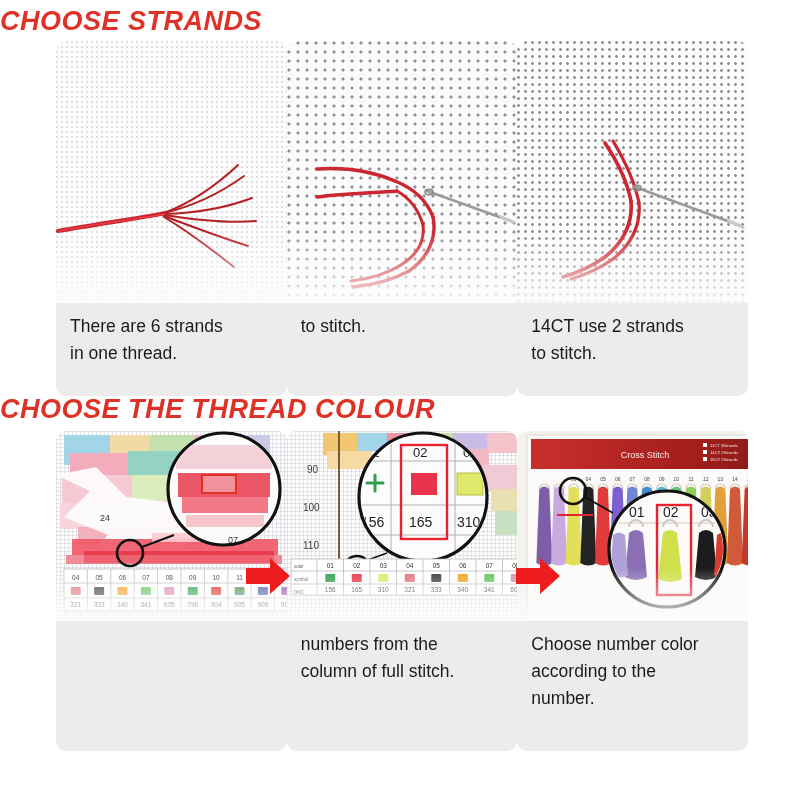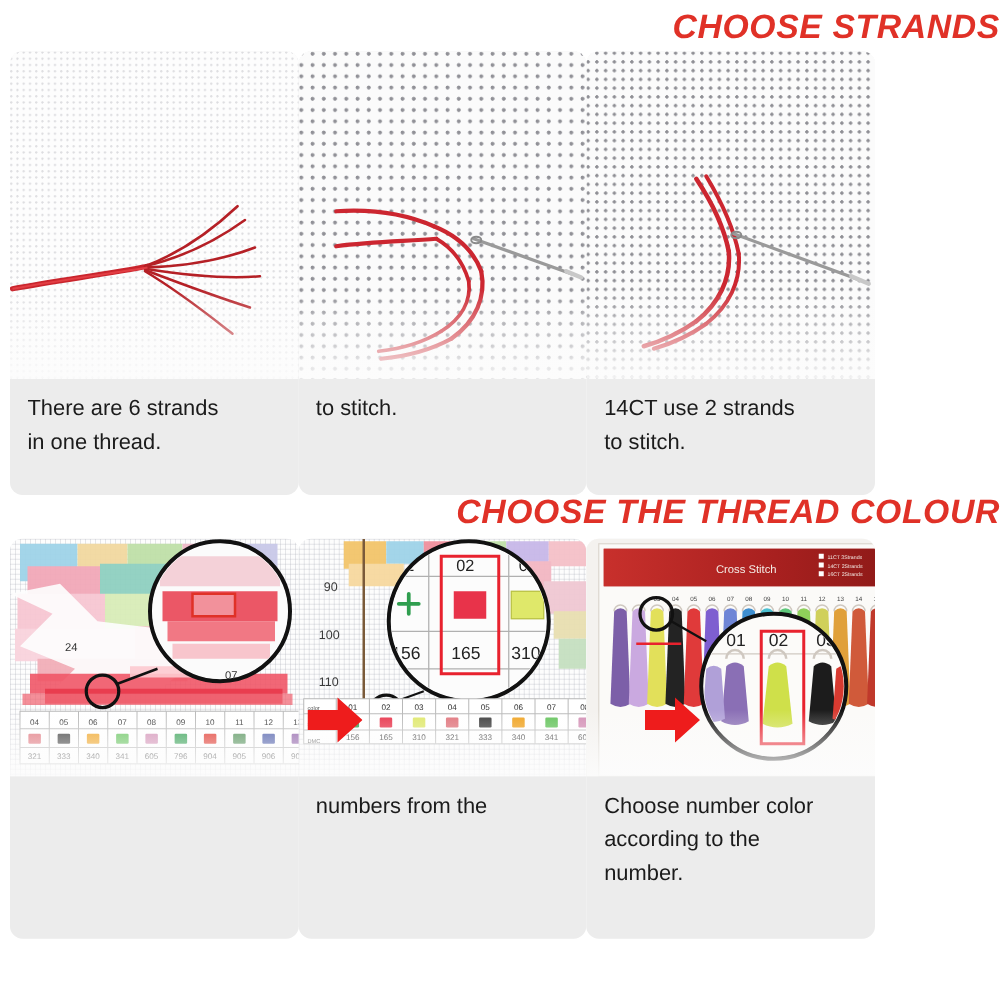--- a/index.html
+++ b/index.html
@@ -4,37 +4,38 @@
 <style>
   html,body{margin:0;padding:0;}
   body{
     width:800px;height:800px;
     background:#ffffff;
     font-family:"Liberation Sans", sans-serif;
     overflow:hidden;
     position:relative;
   }
   .section-title{
-    text-align:right;
+    text-align:left;
     color:#e03127;
     font-weight:bold;
     font-style:italic;
     font-size:27px;
     letter-spacing:0.5px;
     line-height:1;
   }
   #title-1{padding-top:8px;}
   #title-2{padding-top:0;}
 
   .row{
     display:flex;
     justify-content:space-between;
     padding:0 8px;
     box-sizing:border-box;
     width:708px;
+    margin-left:48px;
   }
   .card{
     width:250px;
     background:#ececec;
     border-radius:10px;
     overflow:hidden;
     position:relative;
     display:flex;
     flex-direction:column;
   }
@@ -406,20 +407,21 @@
               <text x="228.75" y="137" text-anchor="middle" font-size="6.5" font-family="Liberation Sans, sans-serif" fill="#333">08</text>
               <rect x="223.75" y="143" width="10" height="8" fill="#d38fb5" rx="1"></rect>
               <text x="228.75" y="161" text-anchor="middle" font-size="6.5" font-family="Liberation Sans, sans-serif" fill="#333">605</text>
             </g>
         </g>
       </svg>
       <div class="vignette"></div>
     </div>
     <div class="caption">
       <div>numbers from the</div>
+      <div>column of full stitch.</div>
     </div>
   </div>
 
   <div class="card">
     <div class="photo">
       <div class="thread-bg"></div>
       <svg class="svg-layer" viewBox="0 0 250 190">
 
         <rect x="10" y="4" width="236" height="186" fill="#fbfaf8" stroke="#ddd8d0" stroke-width="1"></rect>
 

